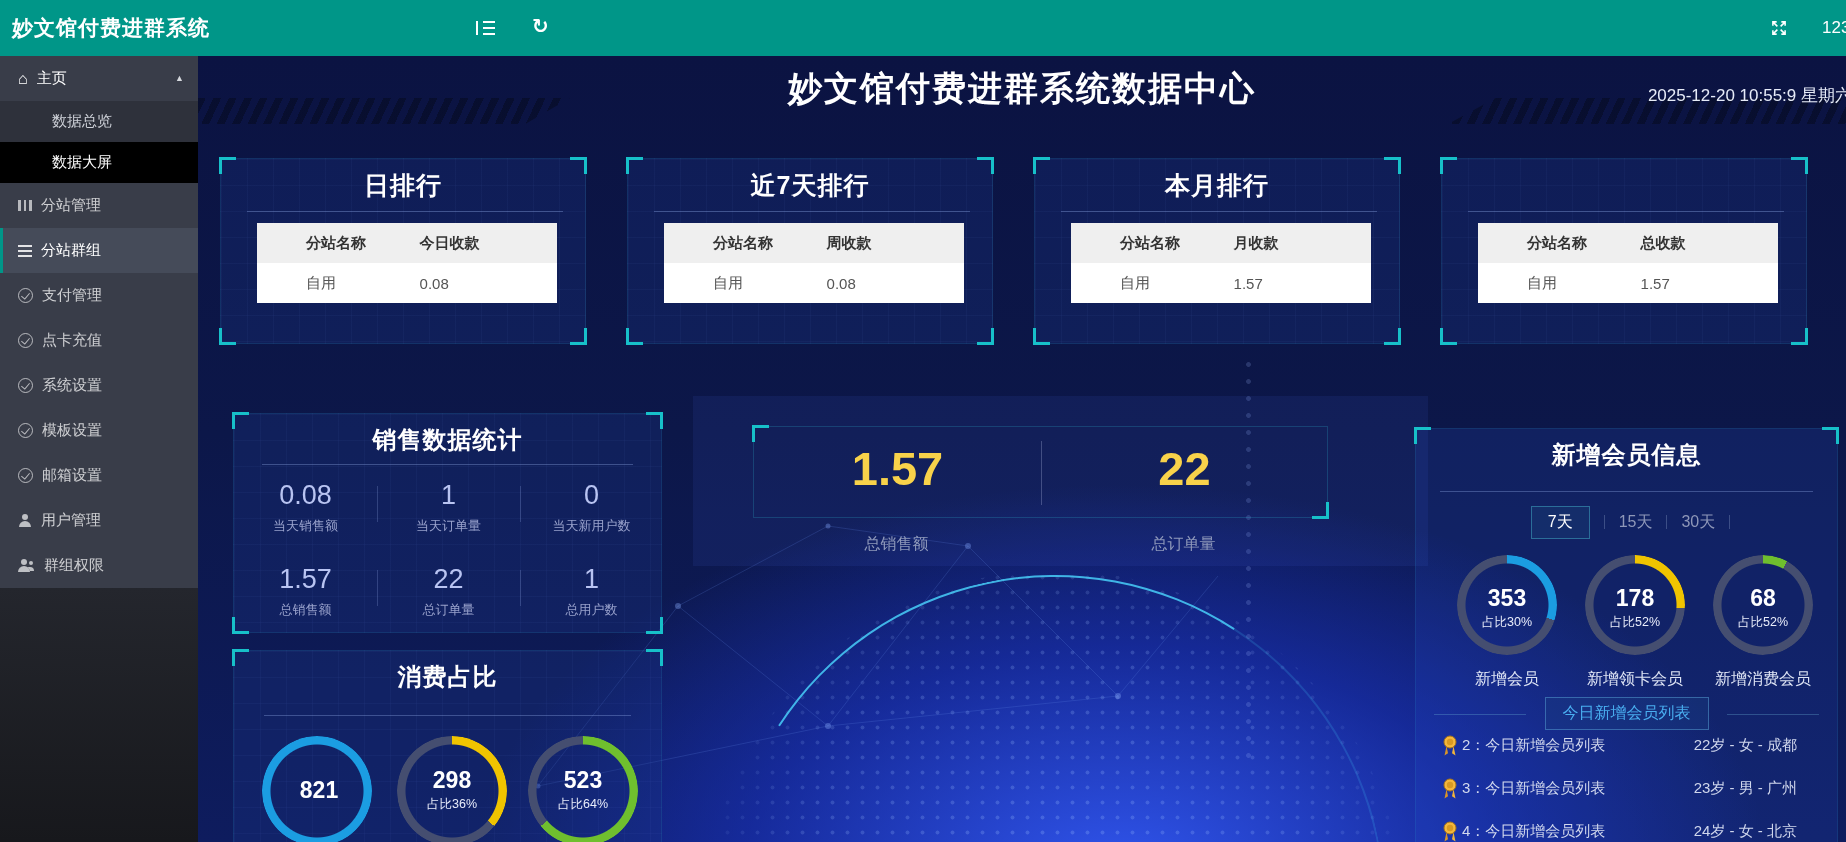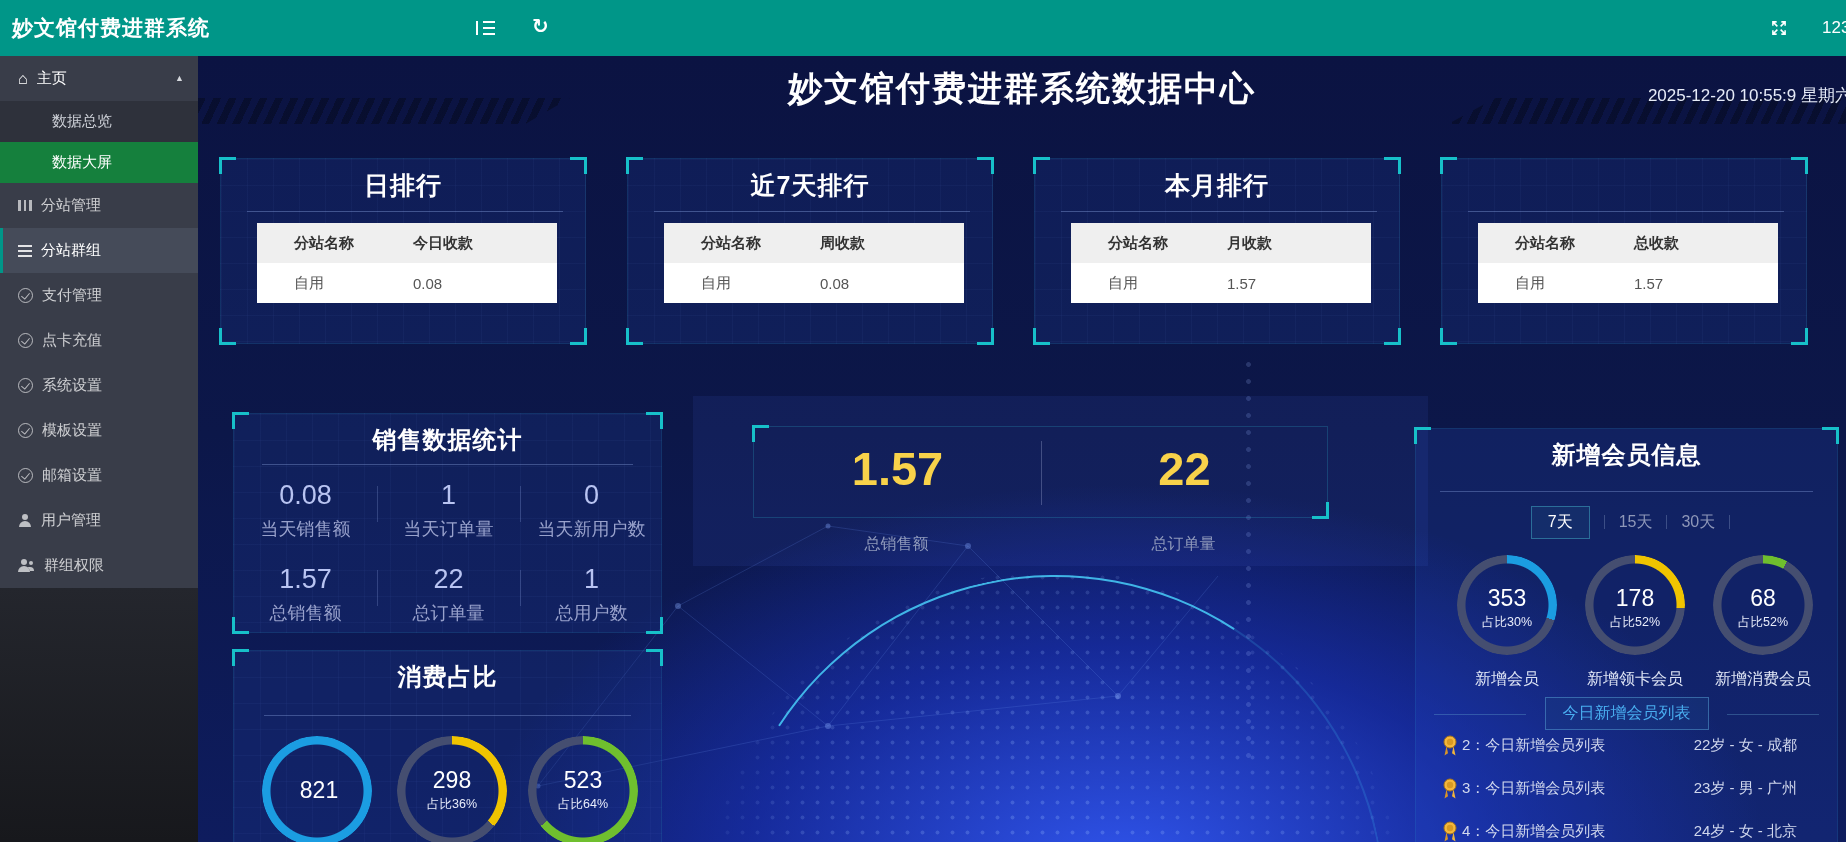--- a/index.html
+++ b/index.html
@@ -21,21 +21,21 @@
   .ic-fullscreen { position:absolute; left:1770px; top:19px; }
   .topbar-user { position:absolute; left:1822px; top:0; line-height:56px; color:#fff; font-size:17px; white-space:nowrap; }
 
   
   .sidebar { position:absolute; left:0; top:56px; width:198px; height:786px; background:#393d49; z-index:20; }
   .side-item { position:absolute; left:0; width:198px; display:flex; align-items:center; color:rgba(255,255,255,.75);
     font-size:15px; padding-left:18px; cursor:pointer; }
   .side-item .lbl { margin-left:9px; }
   .side-item.parent-home { color:#fff; }
   .side-child { padding-left:52px; background:#2e313b; color:#cfd2d9; }
-  .side-child.active { background:#15803d; color:#fff; }
+  .side-child.active { background:#000000; color:#fff; }
   .side-selected { background:#454b59; color:#fff; border-left:3px solid #009688; padding-left:15px; }
   .caret { position:absolute; right:14px; top:17px; font-size:9px; color:#d6d9de; }
   .side-fill { position:absolute; left:0; top:532px; width:198px; height:254px; background:linear-gradient(#24262d,#17181c); }
 
   
   .ic-home { font-size:16px; line-height:1; }
   .ic-cols { width:14px; height:11px;
     background:linear-gradient(90deg,currentColor 0 3px,transparent 3px 5.5px,currentColor 5.5px 8.5px,transparent 8.5px 11px,currentColor 11px 14px);
     opacity:.85; }
   .ic-sliders { width:14px; height:12px;
@@ -90,44 +90,44 @@
   .bk.br { right:-2px; bottom:-2px; border-right:3px solid #17c0c9; border-bottom:3px solid #17c0c9; }
 
   .panel-title { position:absolute; left:0; top:10px; width:100%; text-align:center; color:#fff; font-size:25px; font-weight:600; letter-spacing:1px; }
   .panel-divider { position:absolute; top:52px; left:26px; right:22px; height:1px; background:rgba(170,195,255,.30); }
 
   
   .rank-panel { top:102px; width:366px; height:186px; }
   .rank-table { position:absolute; left:36px; right:28px; top:64px; }
   .rank-head { display:flex; height:40px; align-items:center; background:#efefef; color:#333; font-size:15px; font-weight:bold; }
   .rank-row { display:flex; height:40px; align-items:center; background:#fff; color:#555; font-size:15px; }
-  .rank-c1 { width:52%; padding-left:37px; }
+  .rank-c1 { width:52%; padding-left:37px;margin-left:12px; }
   .rank-c2 { width:48%; }
 
   
   .stats-panel { left:35px; top:357px; width:429px; height:220px; }
   .stats-panel .panel-divider { top:50px; left:28px; right:28px; }
   .stat-cell { position:absolute; width:143px; text-align:center; }
   .stat-val { color:#b9c4f2; font-size:27px; font-weight:500; }
-  .stat-lbl { color:#99a2cc; font-size:18px; margin-top:6px; }
+  .stat-lbl { color:#99a2cc; font-size:13px; margin-top:6px; }
   .stat-vline { position:absolute; width:1px; height:36px; background:rgba(170,190,250,.22); }
 
   
   .totals-bg { position:absolute; left:495px; top:340px; width:735px; height:170px; background:rgba(80,110,235,.10); }
   .totals-box { position:absolute; left:555px; top:370px; width:575px; height:92px; border:1px solid rgba(45,170,200,.25); }
   .total-num { position:absolute; top:14px; width:287px; text-align:center; color:#f8d24a; font-size:47px; font-weight:bold; }
   .totals-vline { position:absolute; left:287px; top:14px; width:1px; height:64px; background:rgba(210,220,255,.25); }
   .total-lbl { position:absolute; top:478px; width:287px; text-align:center; color:#8f99bb; font-size:16px; }
 
   
   .ring { position:absolute; border-radius:50%;
     -webkit-mask:radial-gradient(closest-side, transparent calc(100% - 9px), #000 calc(100% - 8px));
             mask:radial-gradient(closest-side, transparent calc(100% - 9px), #000 calc(100% - 8px)); }
   .ring-txt { position:absolute; text-align:center; color:#fff; }
-  .ring-num { font-size:23px; font-weight:normal; color:#fff; }
+  .ring-num { font-size:23px; font-weight:bold; color:#fff; }
   .ring-pct { font-size:12.5px; color:#e8ecfa; margin-top:2px; }
 
   
   .cons-panel { left:35px; top:594px; width:429px; height:240px; }
   .cons-panel .panel-divider { top:64px; left:30px; right:30px; }
 
   
   .mem-panel { left:1217px; top:372px; width:423px; height:432px; background:rgba(45,90,215,.16); }
   .mem-panel .panel-divider { top:62px; left:24px; right:24px; }
   .tabs { position:absolute; left:4px; top:76px; width:100%; height:34px; display:flex; align-items:center; justify-content:center; gap:14px; }

